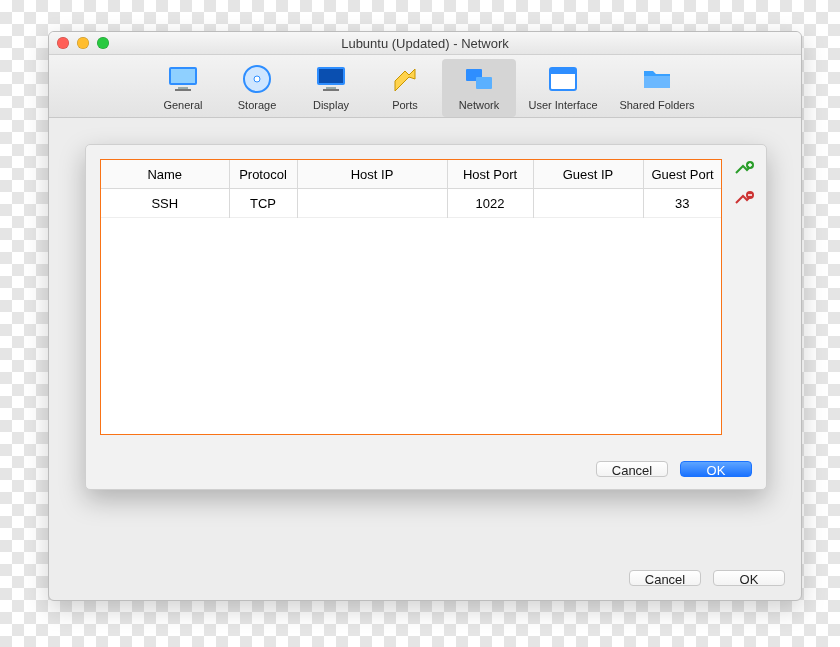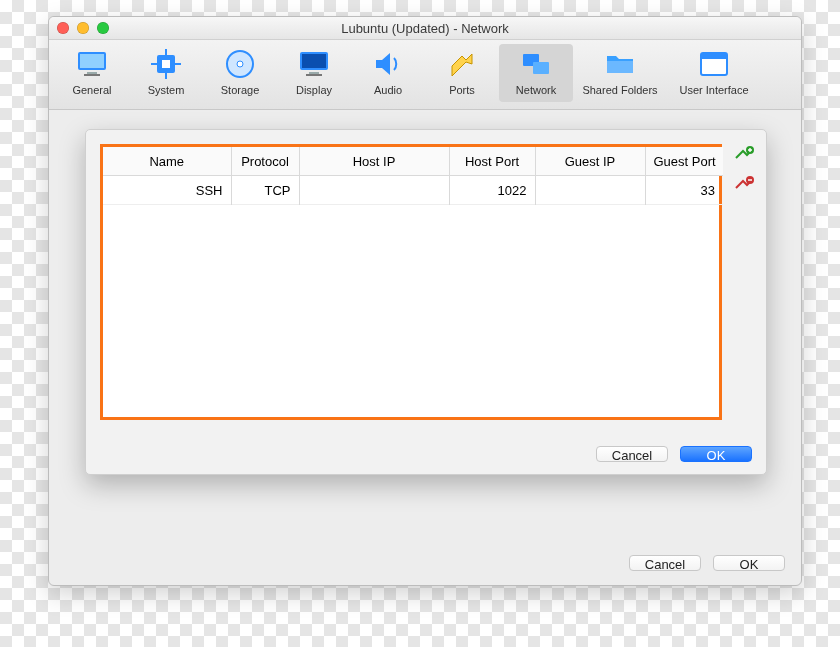--- a/index.html
+++ b/index.html
@@ -13,21 +13,21 @@
       linear-gradient(45deg, transparent 75%, #e5e5e5 75%),
       linear-gradient(-45deg, transparent 75%, #e5e5e5 75%);
     background-size: 24px 24px;
     background-position: 0 0, 0 12px, 12px -12px, -12px 0;
     background-color: #fff;
     position: relative;
   }
   
   .outer-window {
     position: absolute;
-    left: 48px; top: 16px;
+    left: 48px; top: 31px;
     width: 752px; height: 568px;
     background: #ededed;
     border: 1px solid #bcbcbc;
     border-radius: 6px;
     box-shadow: 0 8px 24px rgba(0,0,0,.18);
     overflow: hidden;
   }
   .titlebar {
     height: 22px;
     display: flex; align-items: center;
@@ -43,23 +43,24 @@
   }
   .traffic .close   { background: #ff5f57; }
   .traffic .min     { background: #ffbd2e; }
   .traffic .zoom    { background: #28c940; }
   .titletext {
     position: absolute; left: 0; right: 0; text-align: center;
     font-size: 13px; color: #3a3a3a; pointer-events: none;
   }
   
   .toolbar {
-    display: flex; gap: 0; padding: 4px 6px 7px 6px;
+    display: flex; gap: 0; padding: 4px 6px 0 6px;
     background: linear-gradient(#f3f3f3, #e3e3e3);
     border-bottom: 1px solid #c8c8c8;
+    justify-content: center;
   }
   .tb-item {
     width: 74px; text-align: center; font-size: 11px; color: #333;
     padding: 4px 0 6px 0; border-radius: 4px; cursor: default;
   }
   .tb-item.sel { background: #d5d5d5; }
   .tb-item .ic { width: 32px; height: 32px; margin: 0 auto 4px auto; }
   .tb-item .lbl { display:block; }
   
   .ic svg { width: 32px; height: 32px; }
@@ -83,29 +84,29 @@
     position: absolute;
     left: 36px; top: 22px;
     width: 680px; height: 344px;
     background: #f2f2f2;
     border: 1px solid #cfcfcf;
     border-radius: 5px;
     box-shadow: 0 10px 26px rgba(0,0,0,.25);
   }
   .sheet-body {
     position: absolute; left: 14px; right: 44px; top: 14px; bottom: 54px;
-    background: #fff; border: 3px solid #f97316;
+    background: #fff; border: 1px solid #f97316;
   }
   table.pf {
     width: 100%; border-collapse: collapse; font-size: 13px;
     table-layout: fixed;
   }
   table.pf th, table.pf td {
     border-right: 1px solid #d9d9d9;
-    padding: 4px 8px; text-align: right; height: 20px;
+    padding: 4px 8px; text-align: center; height: 20px;
     overflow: hidden; white-space: nowrap;
   }
   table.pf th:last-child, table.pf td:last-child { border-right: none; }
   table.pf thead th {
     background: #fafafa; font-weight: 400; text-align: center;
     border-bottom: 1px solid #d9d9d9;
   }
   table.pf tbody tr { border-bottom: 1px solid #eee; }
   td.cell-selected { background: #0a5cff; color: #fff; }
   .sheet-side {
@@ -139,95 +140,71 @@
             <rect x="4" y="6" width="24" height="14" fill="#8fd0ff"></rect>
             <rect x="11" y="24" width="10" height="2" fill="#9aa"></rect>
             <rect x="8" y="26" width="16" height="2" fill="#777"></rect>
           </svg>
       </div>
       <span class="lbl">General</span>
     </div>
     <div class="tb-item">
       <div class="ic">
         <svg viewBox="0 0 32 32">
-            <rect x="7" y="7" width="18" height="18" rx="2" fill="#2e8eff"></rect>
-            <rect x="12" y="12" width="8" height="8" fill="#fff"></rect>
-            <g stroke="#2e8eff" stroke-width="2">
-              <line x1="16" y1="1" x2="16" y2="7"></line>
-              <line x1="16" y1="25" x2="16" y2="31"></line>
-              <line x1="1" y1="16" x2="7" y2="16"></line>
-              <line x1="25" y1="16" x2="31" y2="16"></line>
-            </g>
-          </svg>
-      </div>
-      <span class="lbl">System</span>
-    </div>
-    <div class="tb-item">
-      <div class="ic">
-        <svg viewBox="0 0 32 32">
             <circle cx="16" cy="16" r="13" fill="#cfe6ff" stroke="#2e8eff" stroke-width="2"></circle>
             <circle cx="16" cy="16" r="3" fill="#fff" stroke="#2e8eff"></circle>
           </svg>
       </div>
       <span class="lbl">Storage</span>
     </div>
     <div class="tb-item">
       <div class="ic">
         <svg viewBox="0 0 32 32">
             <rect x="2" y="4" width="28" height="18" rx="2" fill="#2e8eff"></rect>
             <rect x="4" y="6" width="24" height="14" fill="#0a4fb0"></rect>
             <rect x="11" y="24" width="10" height="2" fill="#9aa"></rect>
             <rect x="8" y="26" width="16" height="2" fill="#777"></rect>
           </svg>
       </div>
       <span class="lbl">Display</span>
     </div>
     <div class="tb-item">
       <div class="ic">
         <svg viewBox="0 0 32 32">
-            <path d="M4 12h6l8-7v22l-8-7H4z" fill="#2e8eff"></path>
-            <path d="M22 10c3 3 3 9 0 12" stroke="#2e8eff" stroke-width="2" fill="none"></path>
-          </svg>
-      </div>
-      <span class="lbl">Audio</span>
-    </div>
-    <div class="tb-item">
-      <div class="ic">
-        <svg viewBox="0 0 32 32">
             <path d="M6 18l10-10 4 4 6-6v10l-6-2-4 4-10 10z" fill="#ffd34d" stroke="#c79400"></path>
           </svg>
       </div>
       <span class="lbl">Ports</span>
     </div>
     <div class="tb-item sel">
       <div class="ic">
         <svg viewBox="0 0 32 32">
             <rect x="3" y="6" width="16" height="12" rx="1" fill="#2e8eff"></rect>
             <rect x="13" y="14" width="16" height="12" rx="1" fill="#5ab0ff"></rect>
           </svg>
       </div>
       <span class="lbl">Network</span>
     </div>
     <div class="tb-item" style="width:94px">
       <div class="ic">
         <svg viewBox="0 0 32 32">
+            <rect x="3" y="5" width="26" height="22" rx="2" fill="#fff" stroke="#2e8eff" stroke-width="2"></rect>
+            <rect x="3" y="5" width="26" height="6" fill="#2e8eff"></rect>
+          </svg>
+      </div>
+      <span class="lbl">User Interface</span>
+    </div>
+    <div class="tb-item" style="width:94px">
+      <div class="ic">
+        <svg viewBox="0 0 32 32">
             <path d="M3 8h9l3 3h14v14H3z" fill="#39a0ff"></path>
             <rect x="3" y="13" width="26" height="12" fill="#6bb8ff"></rect>
           </svg>
       </div>
       <span class="lbl">Shared Folders</span>
-    </div>
-    <div class="tb-item" style="width:94px">
-      <div class="ic">
-        <svg viewBox="0 0 32 32">
-            <rect x="3" y="5" width="26" height="22" rx="2" fill="#fff" stroke="#2e8eff" stroke-width="2"></rect>
-            <rect x="3" y="5" width="26" height="6" fill="#2e8eff"></rect>
-          </svg>
-      </div>
-      <span class="lbl">User Interface</span>
     </div>
   </div>
 
   <div class="outer-content">
     <div class="sheet">
       <div class="sheet-body">
         <table class="pf">
           <colgroup>
             <col style="width:128px">
               <col style="width:68px">

